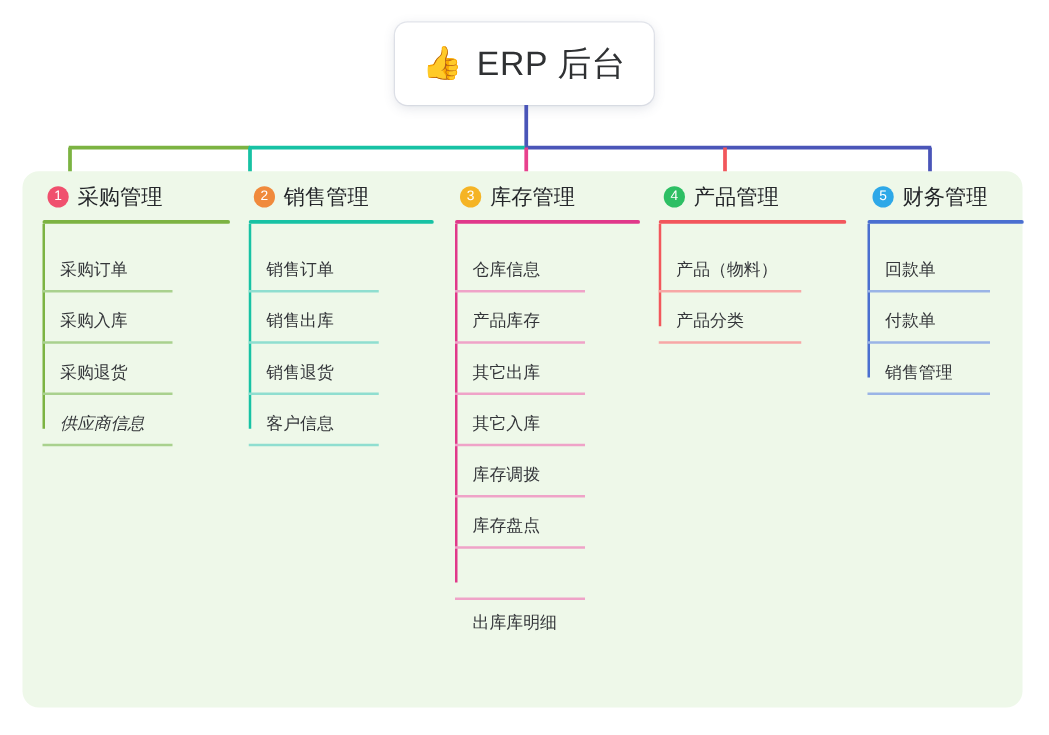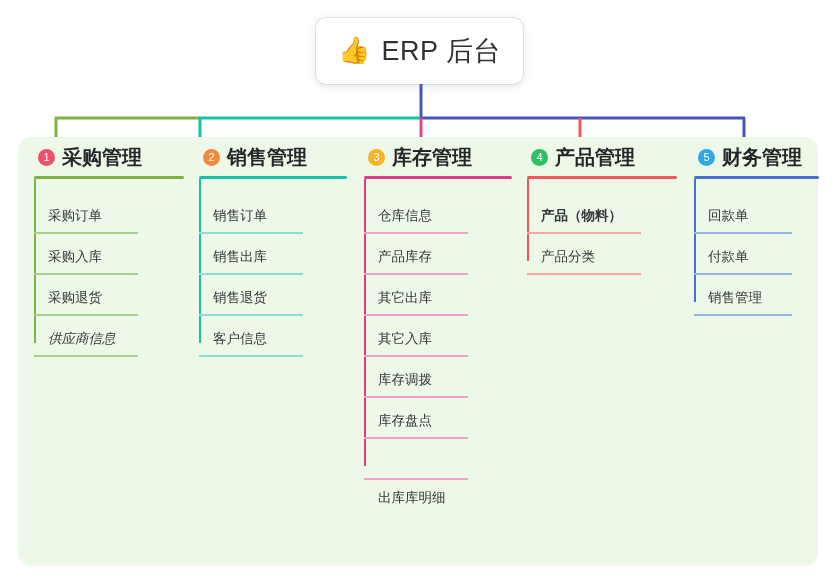--- a/index.html
+++ b/index.html
@@ -91,24 +91,23 @@
     height: 17px;
     border-radius: 50%;
     color: #ffffff;
     font-size: 11px;
     line-height: 17px;
     text-align: center;
     font-weight: normal;
     flex: 0 0 auto;
   }
   .head-label {
-    font-size: 20px;
+    font-size: 17px;
     color: #24262a;
     white-space: nowrap;
-    font-weight: bold;
   }
   .head-rule {
     height: 3px;
     border-radius: 2px;
     margin-top: 5px;
   }
 
   .sub-list {
     position: relative;
     margin-top: 0;
@@ -259,21 +258,21 @@
       </div>
       <div class="col" style="left: 527px; top: 143px;">
         <div class="col-head">
           <span class="badge" style="background: rgb(45, 191, 100);">4</span>
           <span class="head-label">产品管理</span>
         </div>
         <div class="head-rule" style="width: 150px; background: rgb(242, 87, 92);"></div>
         <div class="sub-list">
           <div class="spine" style="background: rgb(242, 87, 92); left: 0px;"></div>
           <div class="sub-item">
-            <span class="sub-label" style="left: 14px; font-weight: bold;">产品（物料）</span>
+            <span class="sub-label" style="left: 14px;">产品（物料）</span>
             <div class="sub-rule" style="left: 0px; width: 114px; background: rgb(247, 167, 166);"></div>
           </div>
           <div class="sub-item">
             <span class="sub-label" style="left: 14px;">产品分类</span>
             <div class="sub-rule" style="left: 0px; width: 114px; background: rgb(247, 167, 166);"></div>
           </div>
         </div>
       </div>
       <div class="col" style="left: 694px; top: 143px;">
         <div class="col-head">

